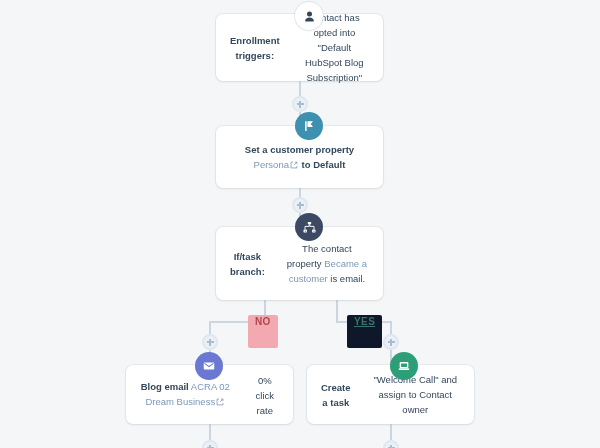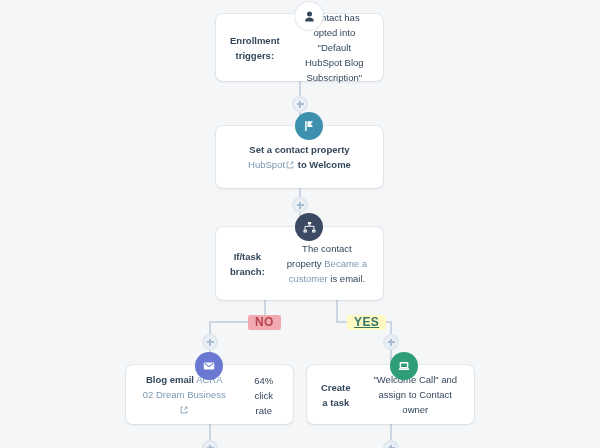--- a/index.html
+++ b/index.html
@@ -97,30 +97,30 @@
   }
   .icon-enroll { background: #ffffff; box-shadow: 0 0 0 1px rgba(203,214,226,0.5), 0 1px 2px rgba(0,0,0,0.06); }
   .icon-prop   { background: #3d91ae; }
   .icon-branch { background: #3b4a62; }
   .icon-email  { background: #6a78d1; }
   .icon-task   { background: #2e9e79; }
 
   
   .badge {
     position: absolute;
-    font-size: 12px;
+    font-size: 10px;
     font-weight: bold;
     letter-spacing: 0.4px;
-    padding: 2px 7px 3px;
+    padding: 2px 7px 21px;
     border-radius: 2px;
     z-index: 5;
     line-height: 10px;
   }
   .badge-no  { background: #f2aab0; color: #b3444f; }
-  .badge-yes { background: #fef9c3; color: #34776a; text-decoration: underline; }
+  .badge-yes { background: #0f172a; color: #34776a; text-decoration: underline; }
 </style>
 </head>
 <body>
 
 <div id="canvas">
 
   <div class="vline" style="left:299px; top:80px; height:18px;"></div>
   <div class="plus-node" style="left:292px; top:96px;"></div>
   <div class="vline" style="left:299px; top:112px; height:14px;"></div>
 
@@ -154,27 +154,27 @@
   </div>
   <div class="step-icon icon-enroll" style="left:295px; top:2px;">
     <svg width="13" height="13" viewBox="0 0 16 16" fill="#33475b" aria-hidden="true">
       <circle cx="8" cy="5" r="3.1"></circle>
       <path d="M8 9.2c-3 0-5.2 1.7-5.2 3.6V14h10.4v-1.2C13.2 10.9 11 9.2 8 9.2z"></path>
     </svg>
   </div>
 
   <div class="card" style="left:216px; top:126px; width:167px; height:62px;">
     <div class="one-line">
-      <span class="b">Set a contact property</span>
-      <a class="link" href="#">HubSpot</a><span class="ext-icon"><svg width="8" height="8" viewBox="0 0 12 12" fill="none" stroke="#7c98b6" stroke-width="1.2">
+      <span class="b">Set a customer property</span>
+      <a class="link" href="#">Persona</a><span class="ext-icon"><svg width="8" height="8" viewBox="0 0 12 12" fill="none" stroke="#7c98b6" stroke-width="1.2">
             <path d="M4.6 1.6H1.6v8.8h8.8V7.4"></path>
             <path d="M7.4 1.6h3v3"></path>
             <path d="M10.4 1.6L6.1 5.9"></path>
           </svg></span>
-      <span class="b">to Welcome</span>
+      <span class="b">to Default</span>
     </div>
   </div>
   <div class="step-icon icon-prop" style="left:295px; top:112px;">
     <svg width="14" height="14" viewBox="0 0 16 16" fill="#ffffff" aria-hidden="true">
       <rect x="3.6" y="2.3" width="1.7" height="11.4" rx="0.7"></rect>
       <path d="M6.2 2.7h5.6c.4 0 .6.45.33.75L9.9 5.85l2.23 2.4c.27.3.05.75-.33.75H6.2z"></path>
     </svg>
   </div>
 
   <div class="card" style="left:216px; top:227px; width:167px; height:73px;">
@@ -198,21 +198,21 @@
 
   <div class="card" style="left:126px; top:365px; width:167px; height:59px;">
     <div class="one-line">
       <span class="b">Blog email</span>
       <a class="link" href="#">ACRA 02 Dream Business</a><span class="ext-icon"><svg width="8" height="8" viewBox="0 0 12 12" fill="none" stroke="#7c98b6" stroke-width="1.2">
             <path d="M4.6 1.6H1.6v8.8h8.8V7.4"></path>
             <path d="M7.4 1.6h3v3"></path>
             <path d="M10.4 1.6L6.1 5.9"></path>
           </svg></span>
     </div>
-    <div class="clickrate">64% click rate</div>
+    <div class="clickrate">0% click rate</div>
   </div>
   <div class="step-icon icon-email" style="left:195px; top:352px;">
     <svg width="14" height="14" viewBox="0 0 16 16" fill="none" aria-hidden="true">
       <rect x="2" y="4" width="12" height="8" rx="1.1" fill="#ffffff"></rect>
       <path d="M2.9 5l5.1 3.8L13.1 5" stroke="#6a78d1" stroke-width="1.2" fill="none"></path>
     </svg>
   </div>
 
   <div class="card" style="left:307px; top:365px; width:167px; height:59px;">
     <div class="card-title">Create a task</div>

